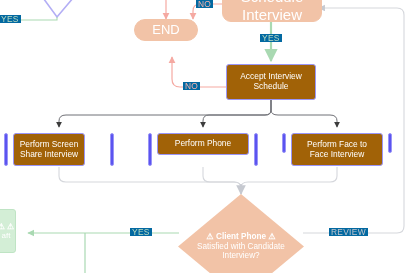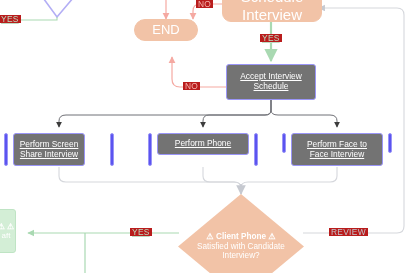--- a/index.html
+++ b/index.html
@@ -3,21 +3,21 @@
 <meta charset="utf-8">
 <style>
   html,body{margin:0;padding:0;background:#ffffff;}
   body{font-family:"Liberation Sans",sans-serif;}
   #canvas{position:relative;width:413px;height:273px;overflow:hidden;background:#ffffff;}
   #edges{position:absolute;left:0;top:0;width:413px;height:273px;}
   .node{position:absolute;box-sizing:border-box;display:flex;align-items:center;justify-content:center;text-align:center;color:#ffffff;}
   .nd-text{display:block;line-height:1.18;}
 
   
-  .proc{background:#737373;border:1px solid #9a95f7;border-radius:3px;font-size:8.4px;text-decoration:underline;}
+  .proc{background:#a16207;border:1px solid #9a95f7;border-radius:3px;font-size:8.4px;}
   
   .sub-bar{position:absolute;top:0;bottom:0;width:4px;background:#5b54f0;border:1px solid #9a95f7;border-radius:2px;box-sizing:border-box;}
 
   
   .peach{background:#f2c3a7;border:1px solid #f2c3a7;color:#ffffff;}
   .pill{border-radius:999px;font-size:13px;}
 
   
   .diamond-wrap{position:absolute;}
   .diamond-shape{position:absolute;left:0;top:0;width:100%;height:100%;
@@ -25,23 +25,23 @@
       clip-path:polygon(50% 0,100% 50%,50% 100%,0 50%);}
   .diamond-label{position:absolute;left:0;top:0;width:100%;height:100%;
       display:flex;align-items:center;justify-content:center;text-align:center;
       color:#ffffff;font-size:8.2px;line-height:1.22;}
   .bold{font-weight:bold;}
 
   
   .green{background:#d3eed6;border:1px solid #bfe4c4;border-radius:3px;color:#ffffff;font-size:8px;}
 
   .elabel{position:absolute;font-size:8.4px;color:#b9bcc4;letter-spacing:.3px;
-      background:#b91c1c;padding:0 2px;line-height:1;}
+      background:#0369a1;padding:0 2px;line-height:1;}
   .elabel.no{color:#f5b3ac;}
-  .elabel.yes{color:#bcdcc2;text-decoration:underline;}
+  .elabel.yes{color:#bcdcc2;}
   .elabel.rev{color:#c3c6cd;}
 </style>
 </head>
 <body>
 
 <div id="canvas">
 
   <svg id="edges" viewBox="0 0 413 273" xmlns="http://www.w3.org/2000/svg">
     <defs>
       <marker id="ah-dark" markerWidth="7" markerHeight="7" refX="5.2" refY="3" orient="auto">

